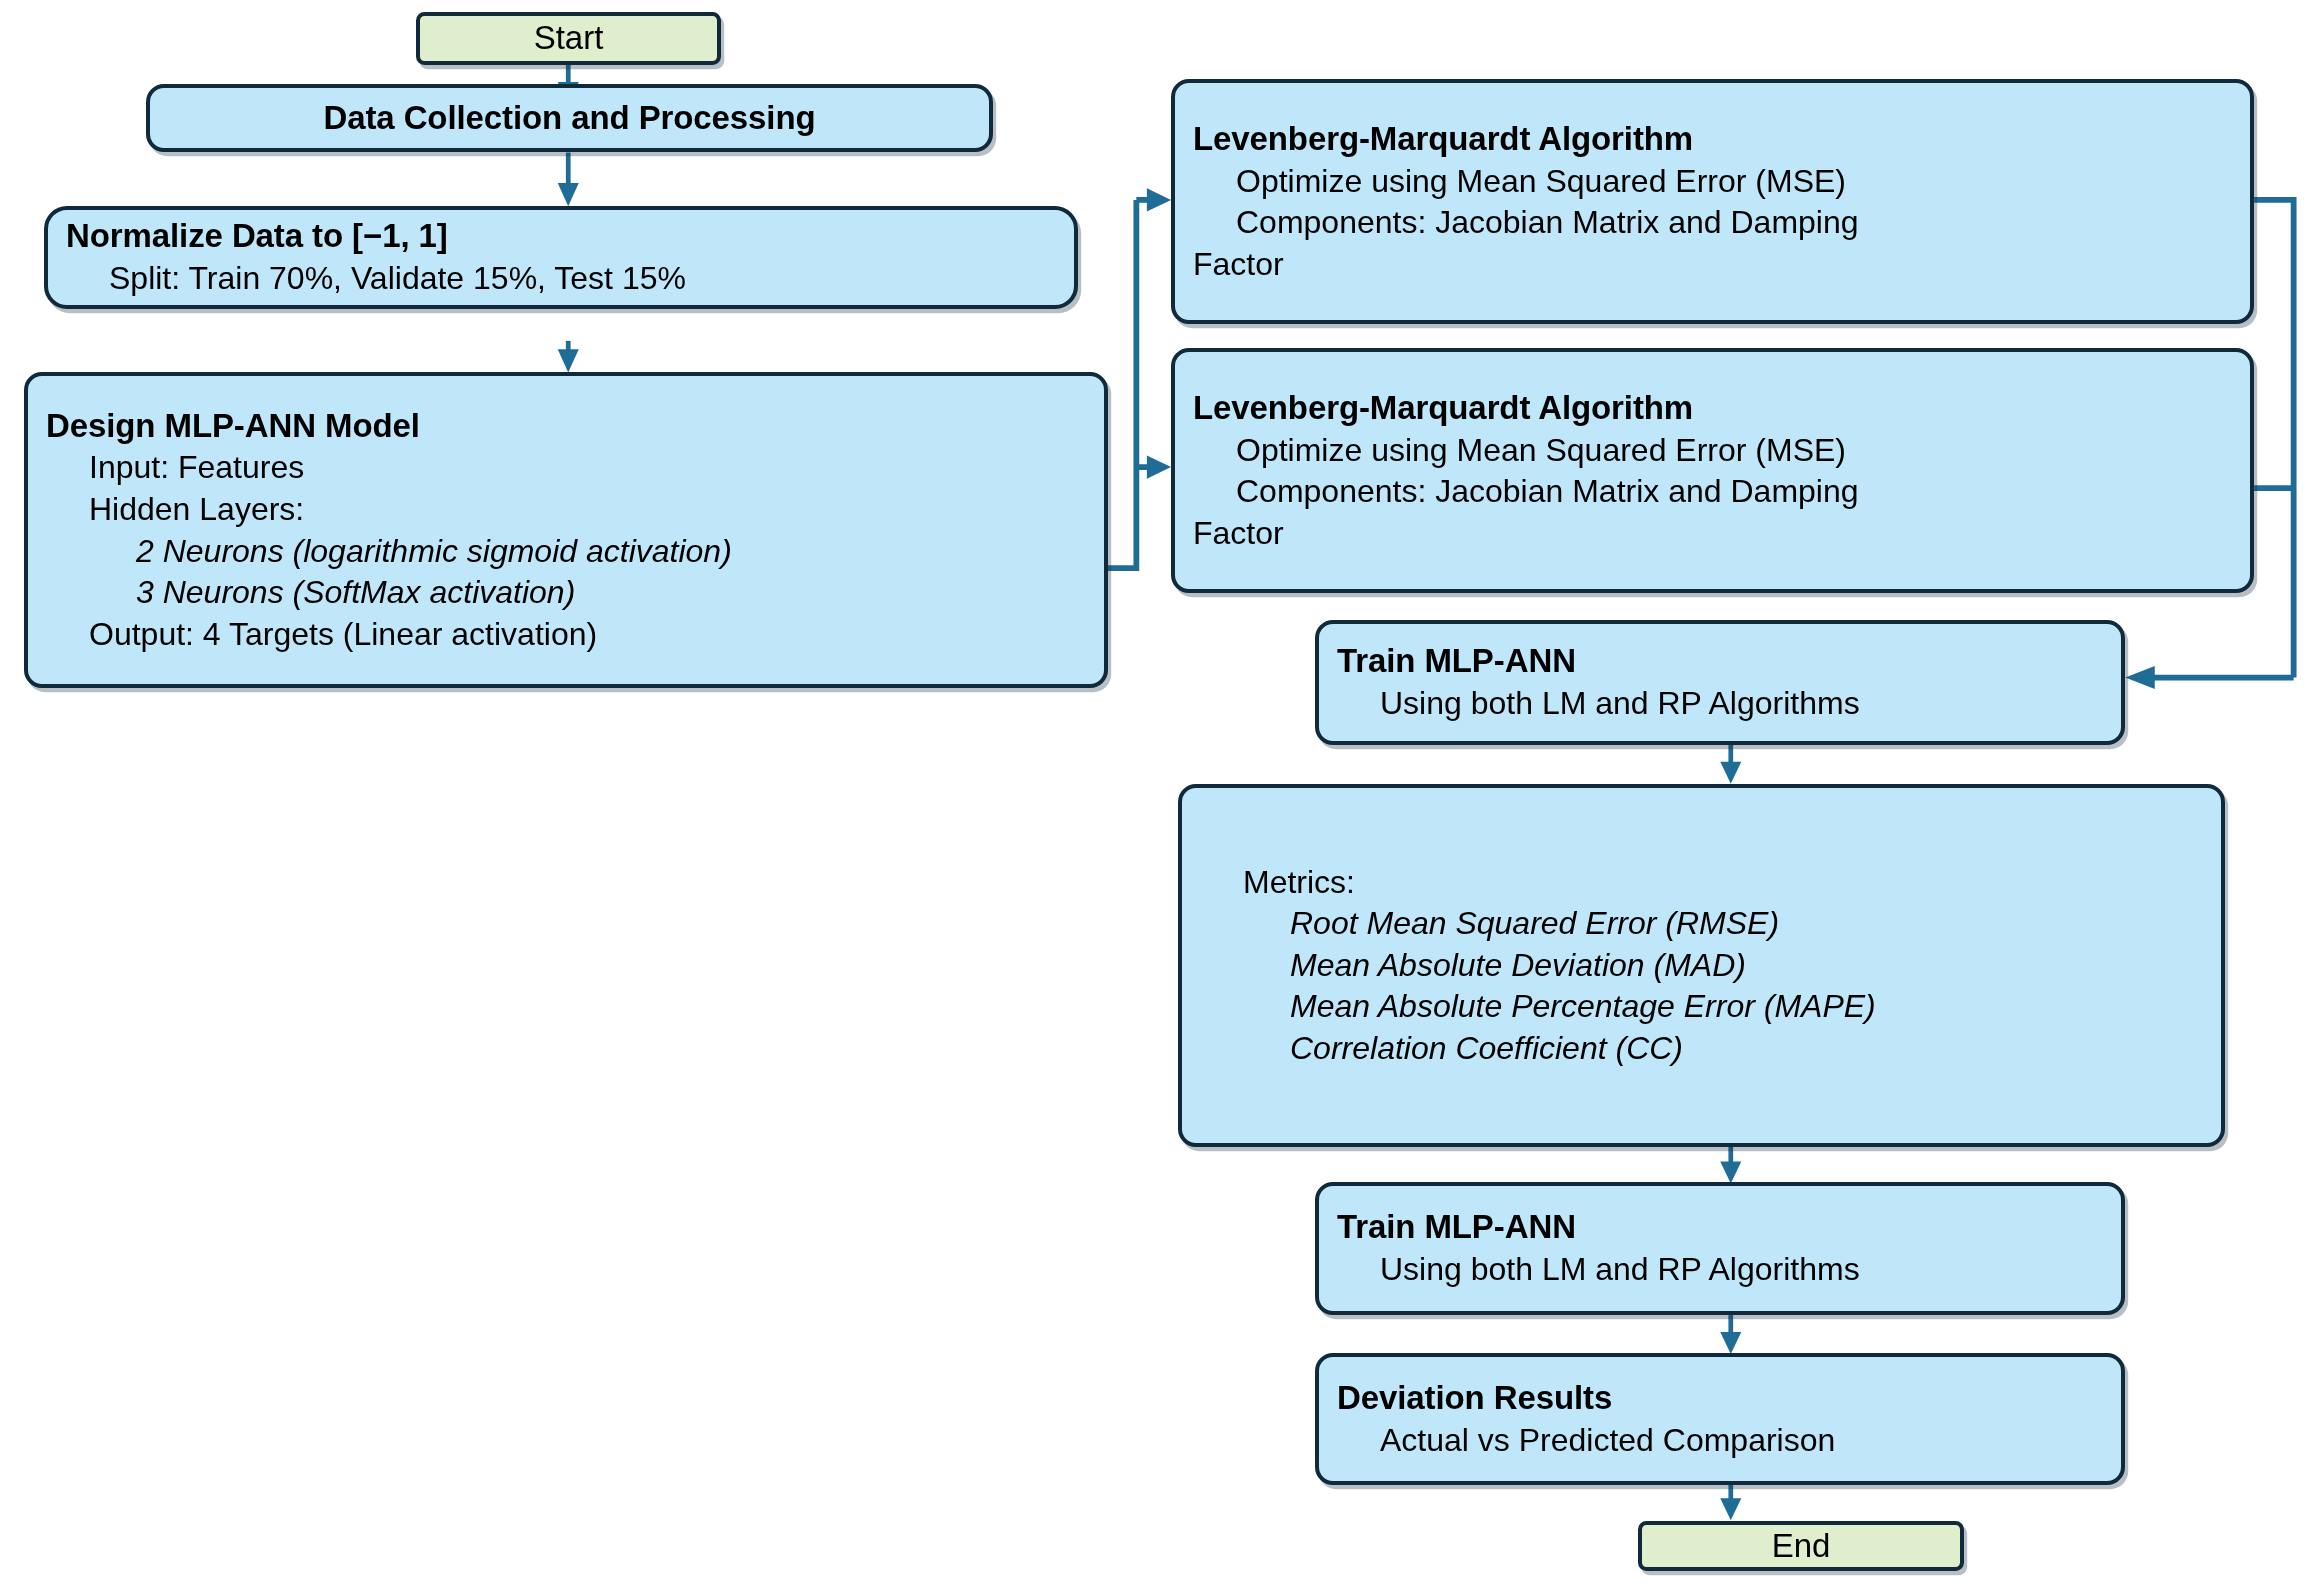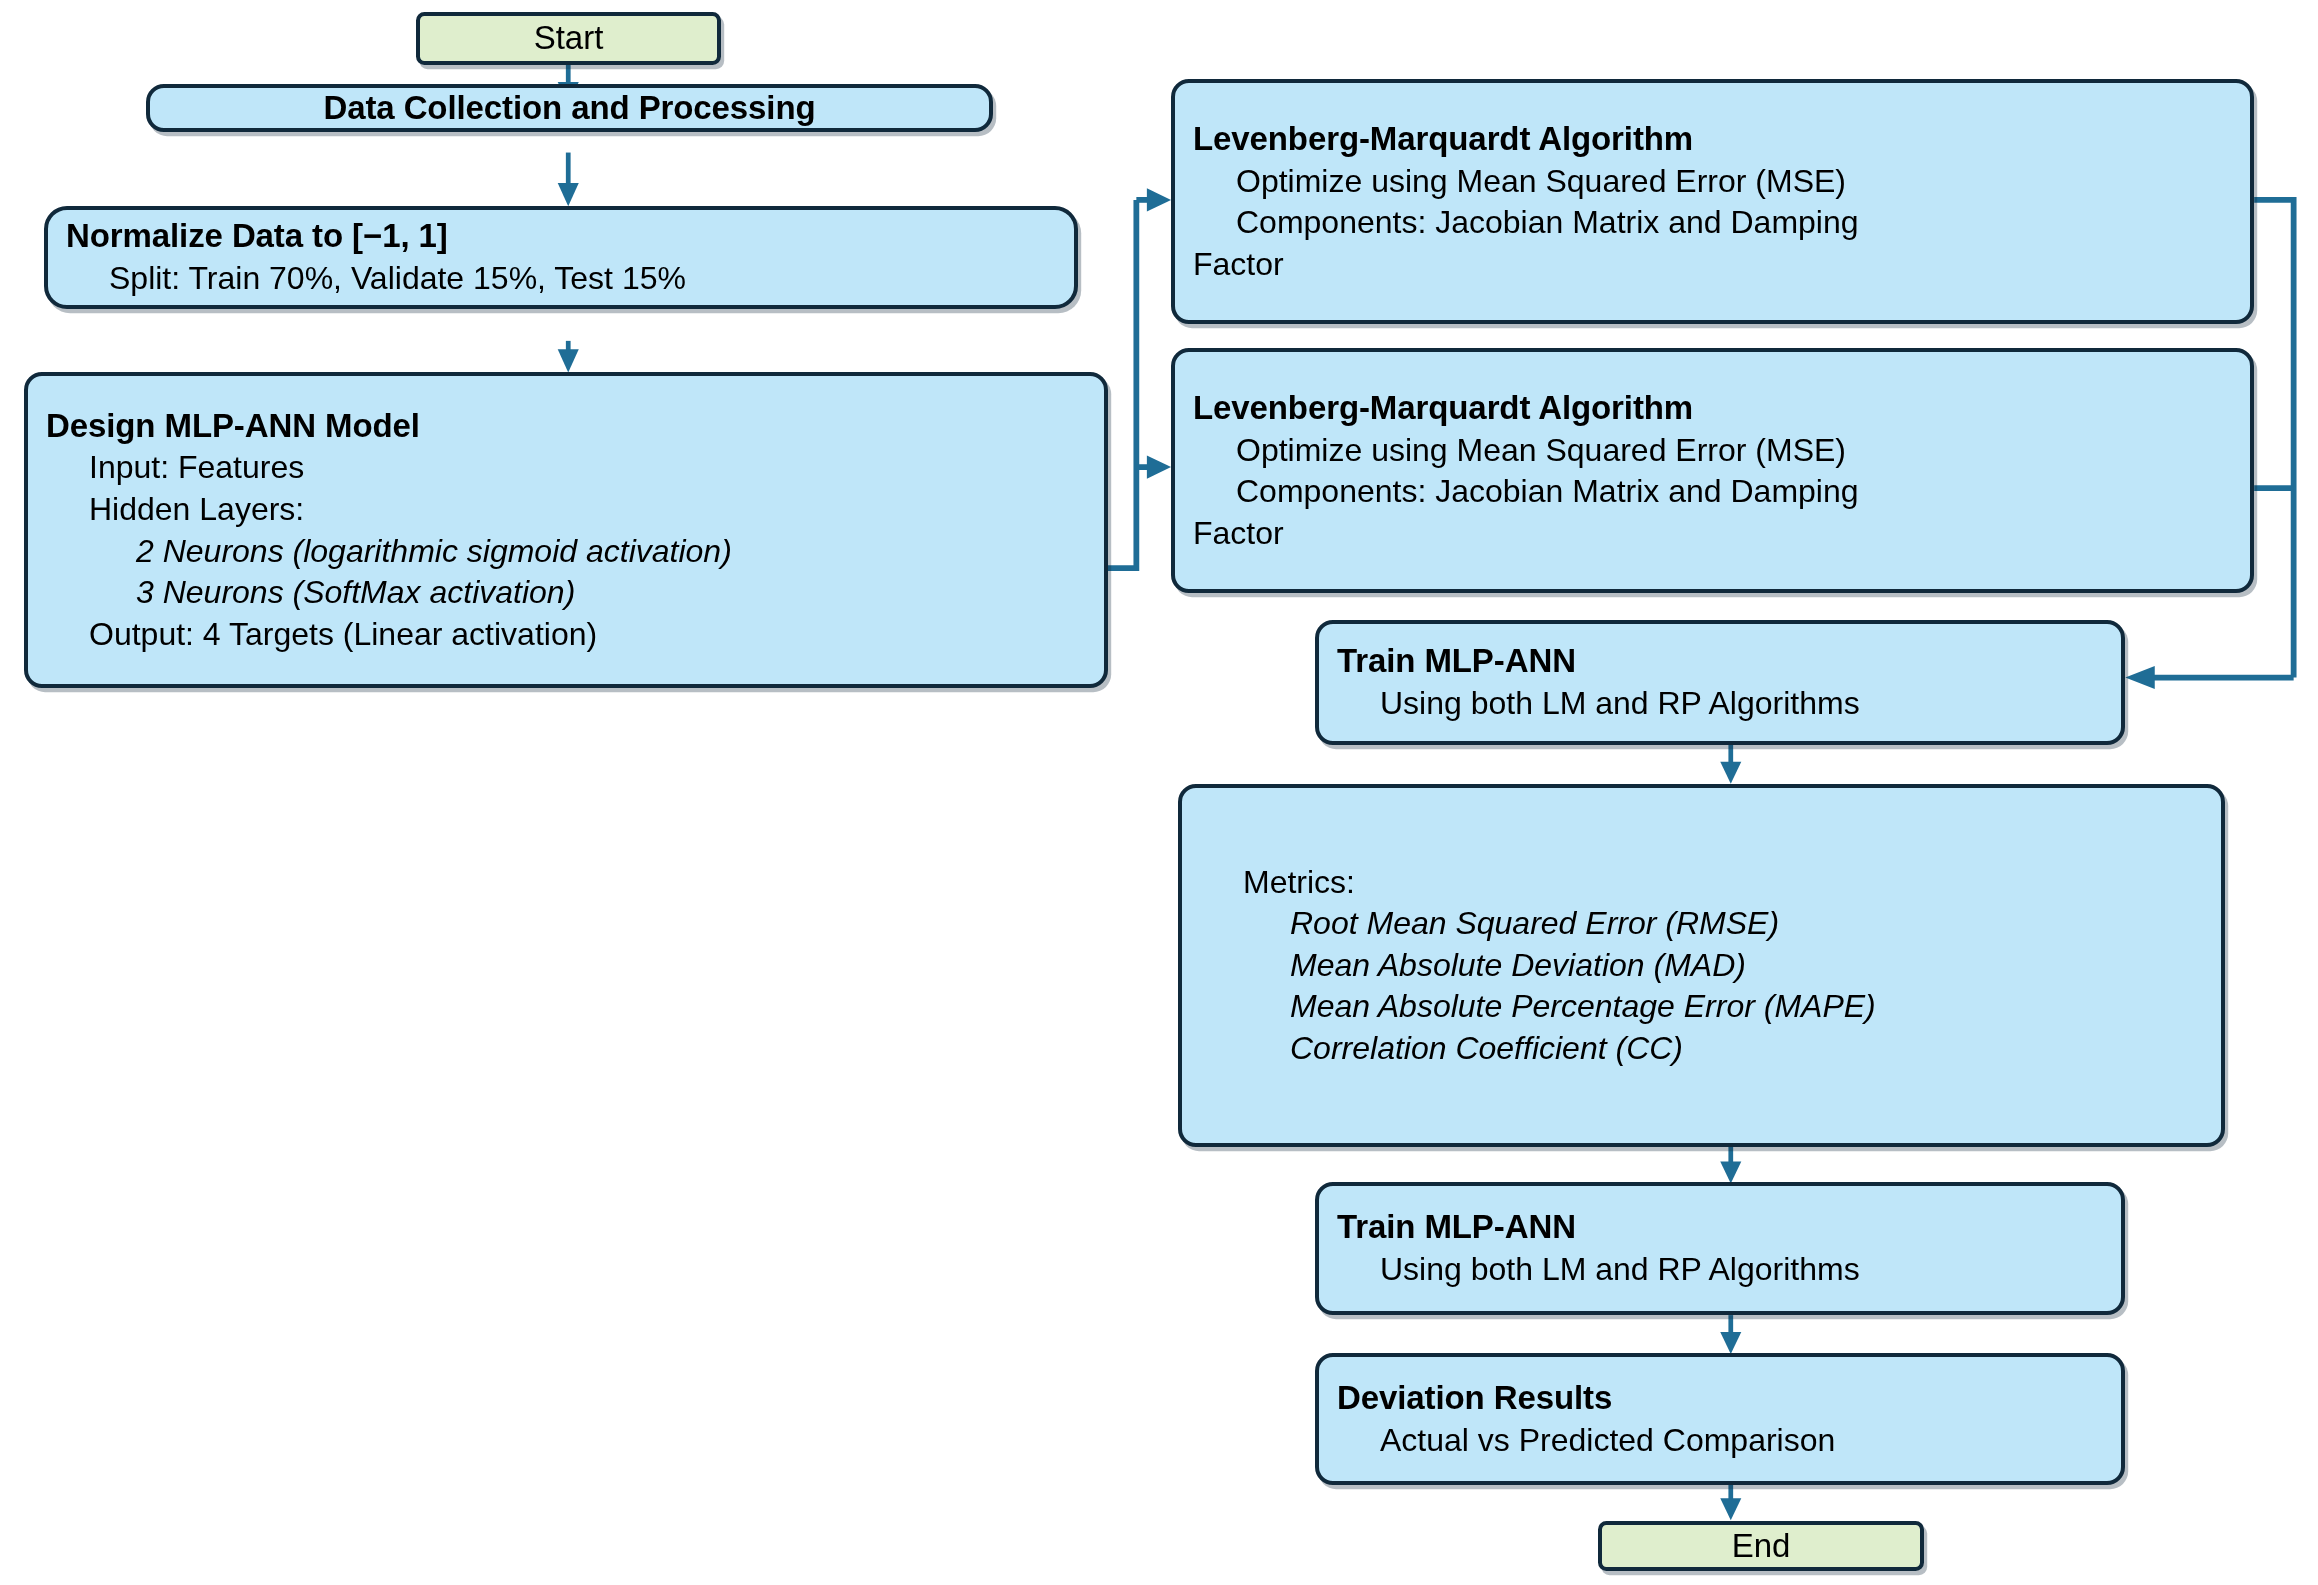--- a/index.html
+++ b/index.html
@@ -137,21 +137,21 @@
       <path d="M3270,2848 L3290,2890 L3310,2848 Z" fill="#1f6d96"></path>
     </g>
   </svg>
 
   <div class="node-box terminator" style="left:416px; top:11.6px; width:305px; height:53px;">
     <div class="node-inner center-block">
       <div class="line term ind0">Start</div>
     </div>
   </div>
 
-  <div class="node-box" style="left:146px; top:84px; width:847px; height:48px;text-align:right;">
+  <div class="node-box" style="left:146px; top:84px; width:847px; height:68px;text-align:right;">
     <div class="node-inner center-block">
       <div class="line title ind0">Data Collection and Processing</div>
     </div>
   </div>
 
   <div class="node-box" style="left:44px; top:206px; width:1034px; height:103px;border-radius:23px;">
     <div class="node-inner">
       <div class="line title ind0">Normalize Data to [−1, 1]</div>
       <div class="line body ind1">Split: Train 70%, Validate 15%, Test 15%</div>
     </div>
@@ -210,20 +210,20 @@
     </div>
   </div>
 
   <div class="node-box" style="left:1315px; top:1353px; width:810px; height:132px;">
     <div class="node-inner">
       <div class="line title ind0">Deviation Results</div>
       <div class="line body ind1">Actual vs Predicted Comparison</div>
     </div>
   </div>
 
-  <div class="node-box terminator" style="left:1598px; top:1521px; width:326px; height:50px;padding-left:24px;">
+  <div class="node-box terminator" style="left:1638px; top:1521px; width:326px; height:50px;padding-left:24px;">
     <div class="node-inner center-block">
       <div class="line term ind0">End</div>
     </div>
   </div>
 
 </div>
 
 
 </body></html>

